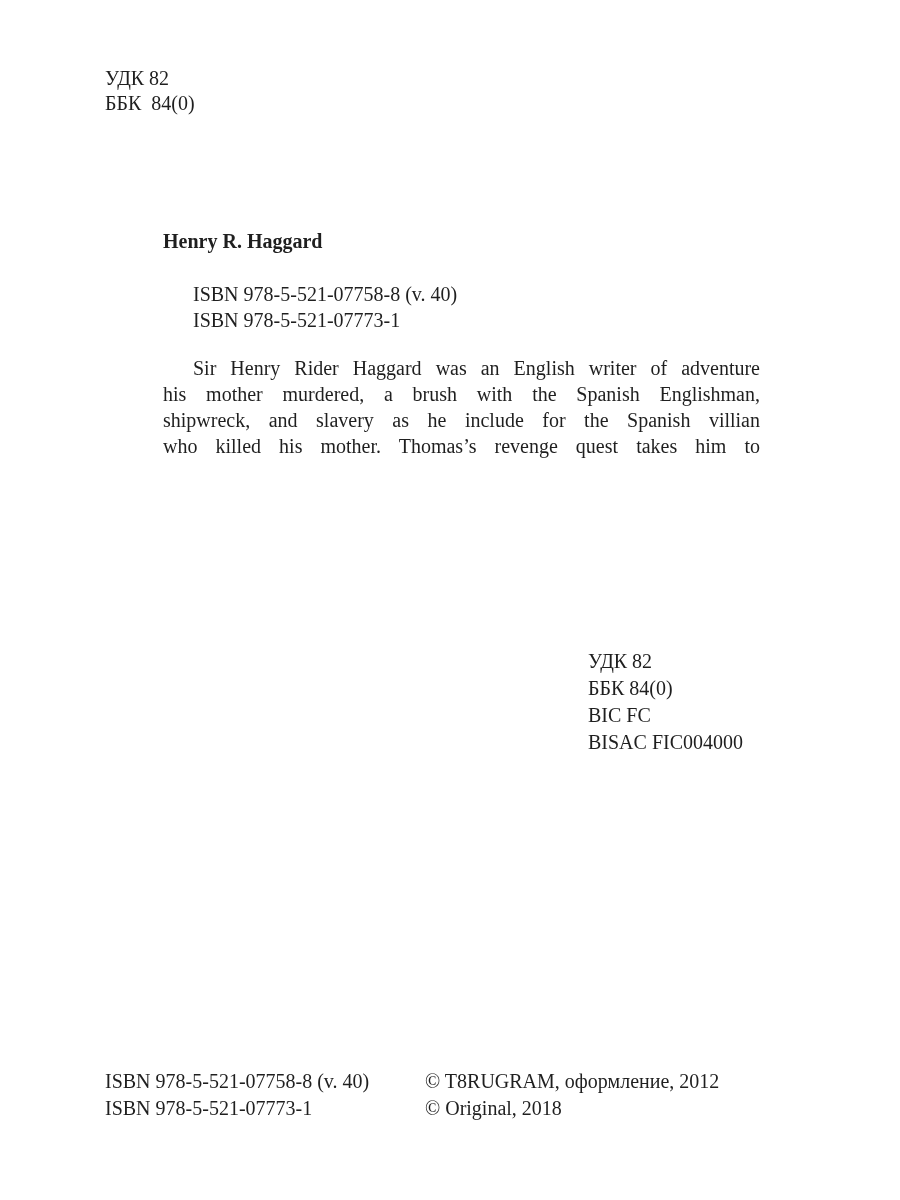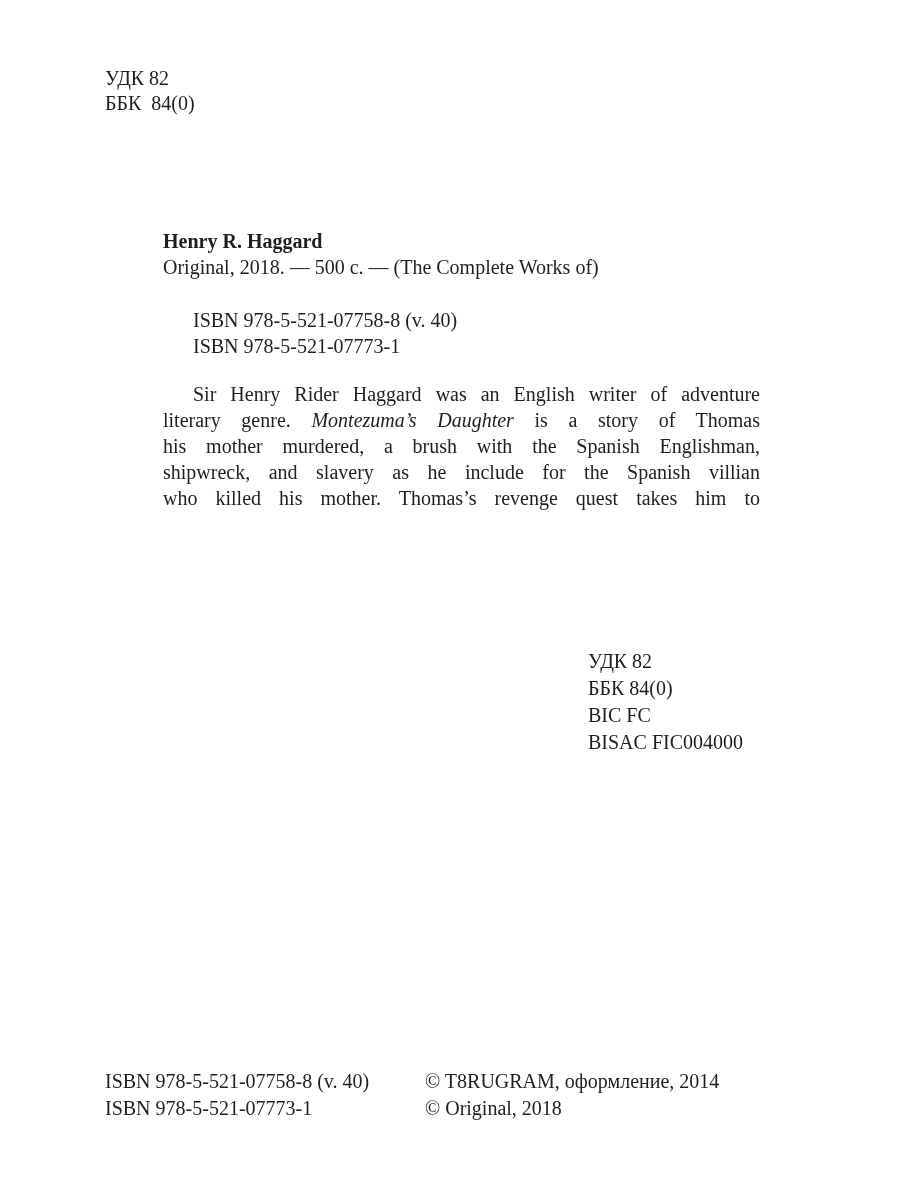--- a/index.html
+++ b/index.html
@@ -75,46 +75,44 @@
 <div id="header-codes" class="abs">
   <div class="line">УДК 82</div>
   <div class="line">ББК &nbsp;84(0)</div>
 </div>
 
 <div id="main" class="abs">
 
   <div class="line author">Henry R. Haggard</div>
 
   <div>
-    <div class="line">Original, 2018. — 500 с. — (The Complete Works of)</div>
   </div>
 
   <div id="isbn-block">
     <div class="line">ISBN 978-5-521-07758-8 (v. 40)</div>
     <div class="line">ISBN 978-5-521-07773-1</div>
   </div>
 
   <div id="annotation">
     <div class="line just indent">Sir Henry Rider Haggard was an English writer of adventure</div>
-    <div class="line just"><span>literary genre. </span><span class="italic">Montezuma’s Daughter</span><span> is a story of Thomas</span></div>
     <div class="line just">his mother murdered, a brush with the Spanish Englishman,</div>
     <div class="line just">shipwreck, and slavery as he include for the Spanish villian</div>
     <div class="line just">who killed his mother. Thomas’s revenge quest takes him to</div>
   </div>
 
 </div>
 
 <div id="codes" class="abs">
   <div class="line">УДК 82</div>
   <div class="line">ББК 84(0)</div>
   <div class="line">BIC FC</div>
   <div class="line">BISAC FIC004000</div>
 </div>
 
 <div id="footer-isbn" class="abs">
   <div class="line">ISBN 978-5-521-07758-8 (v. 40)</div>
   <div class="line">ISBN 978-5-521-07773-1</div>
 </div>
 
 <div id="footer-copy" class="abs">
-  <div class="line">© T8RUGRAM, оформление, 2014</div>
+  <div class="line">© T8RUGRAM, оформление, 2012</div>
   <div class="line">© Original, 2018</div>
 </div>
 
 </body></html>

